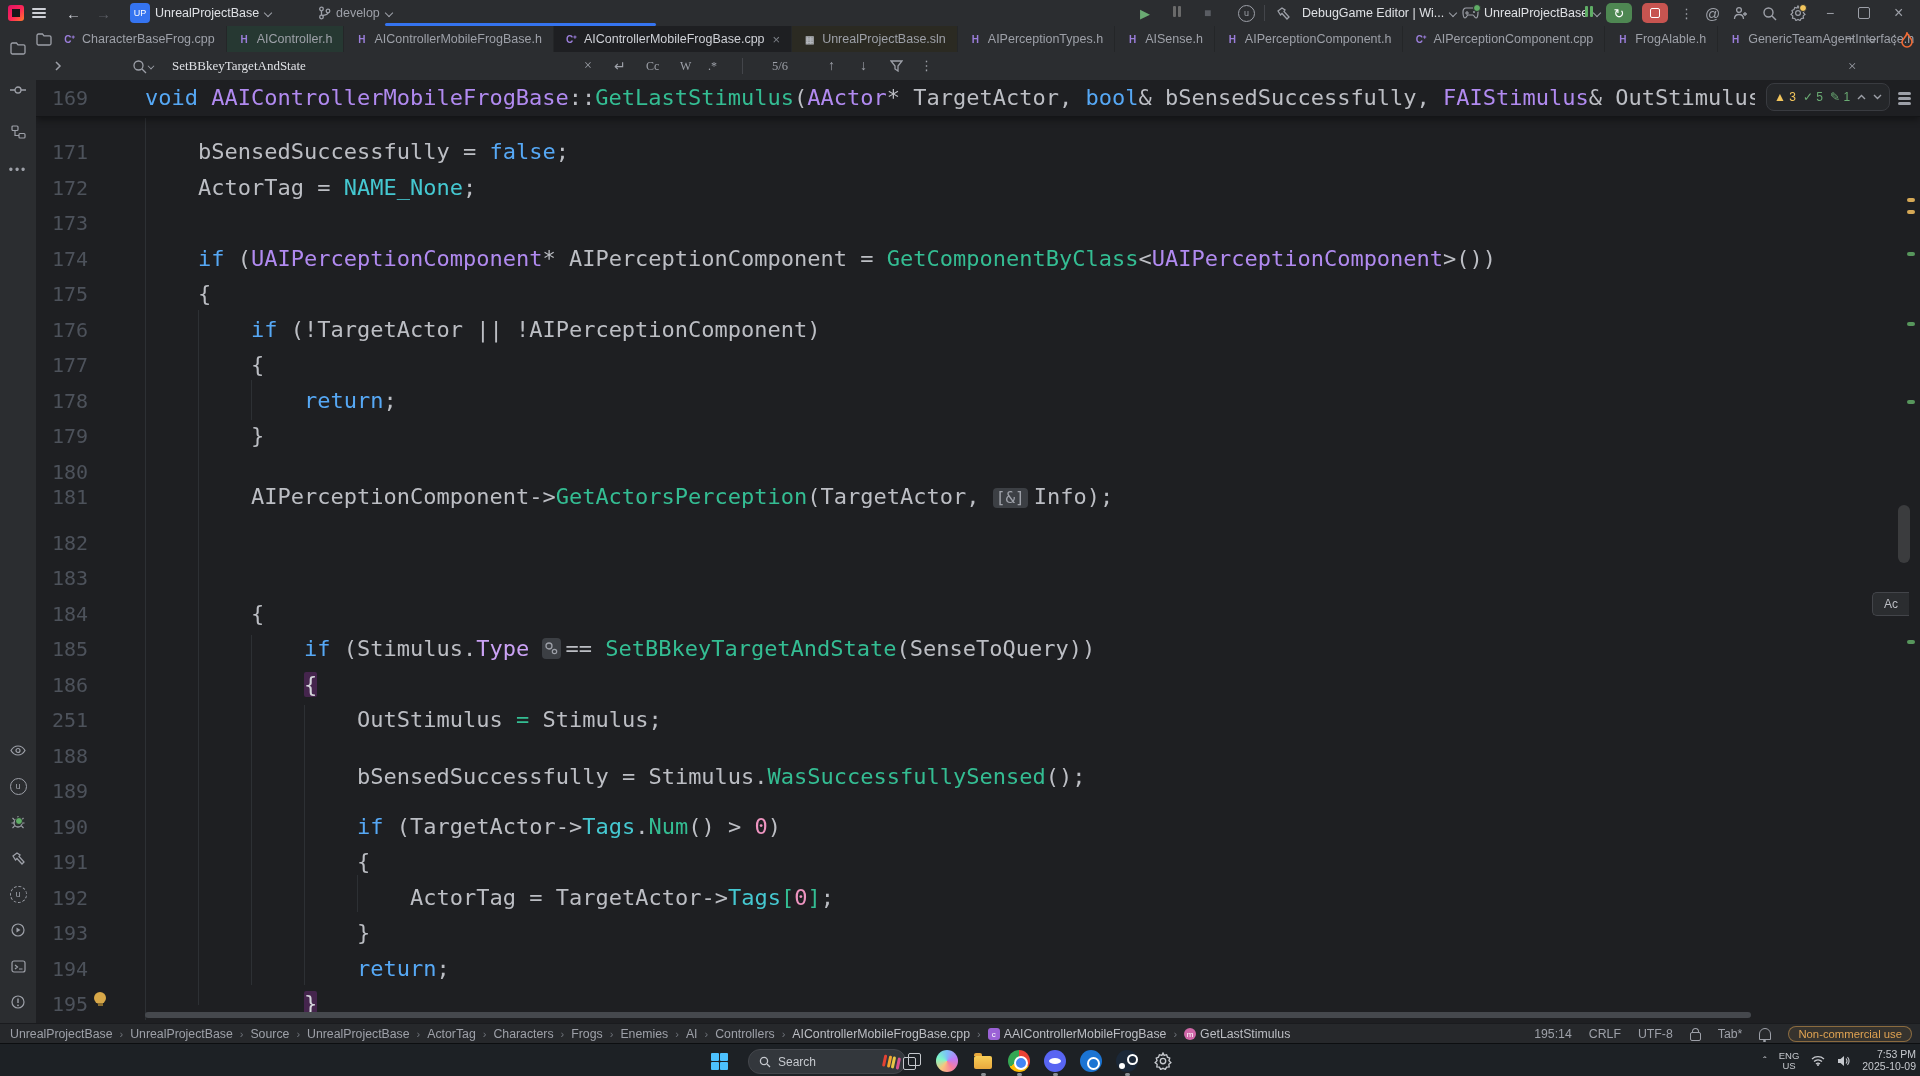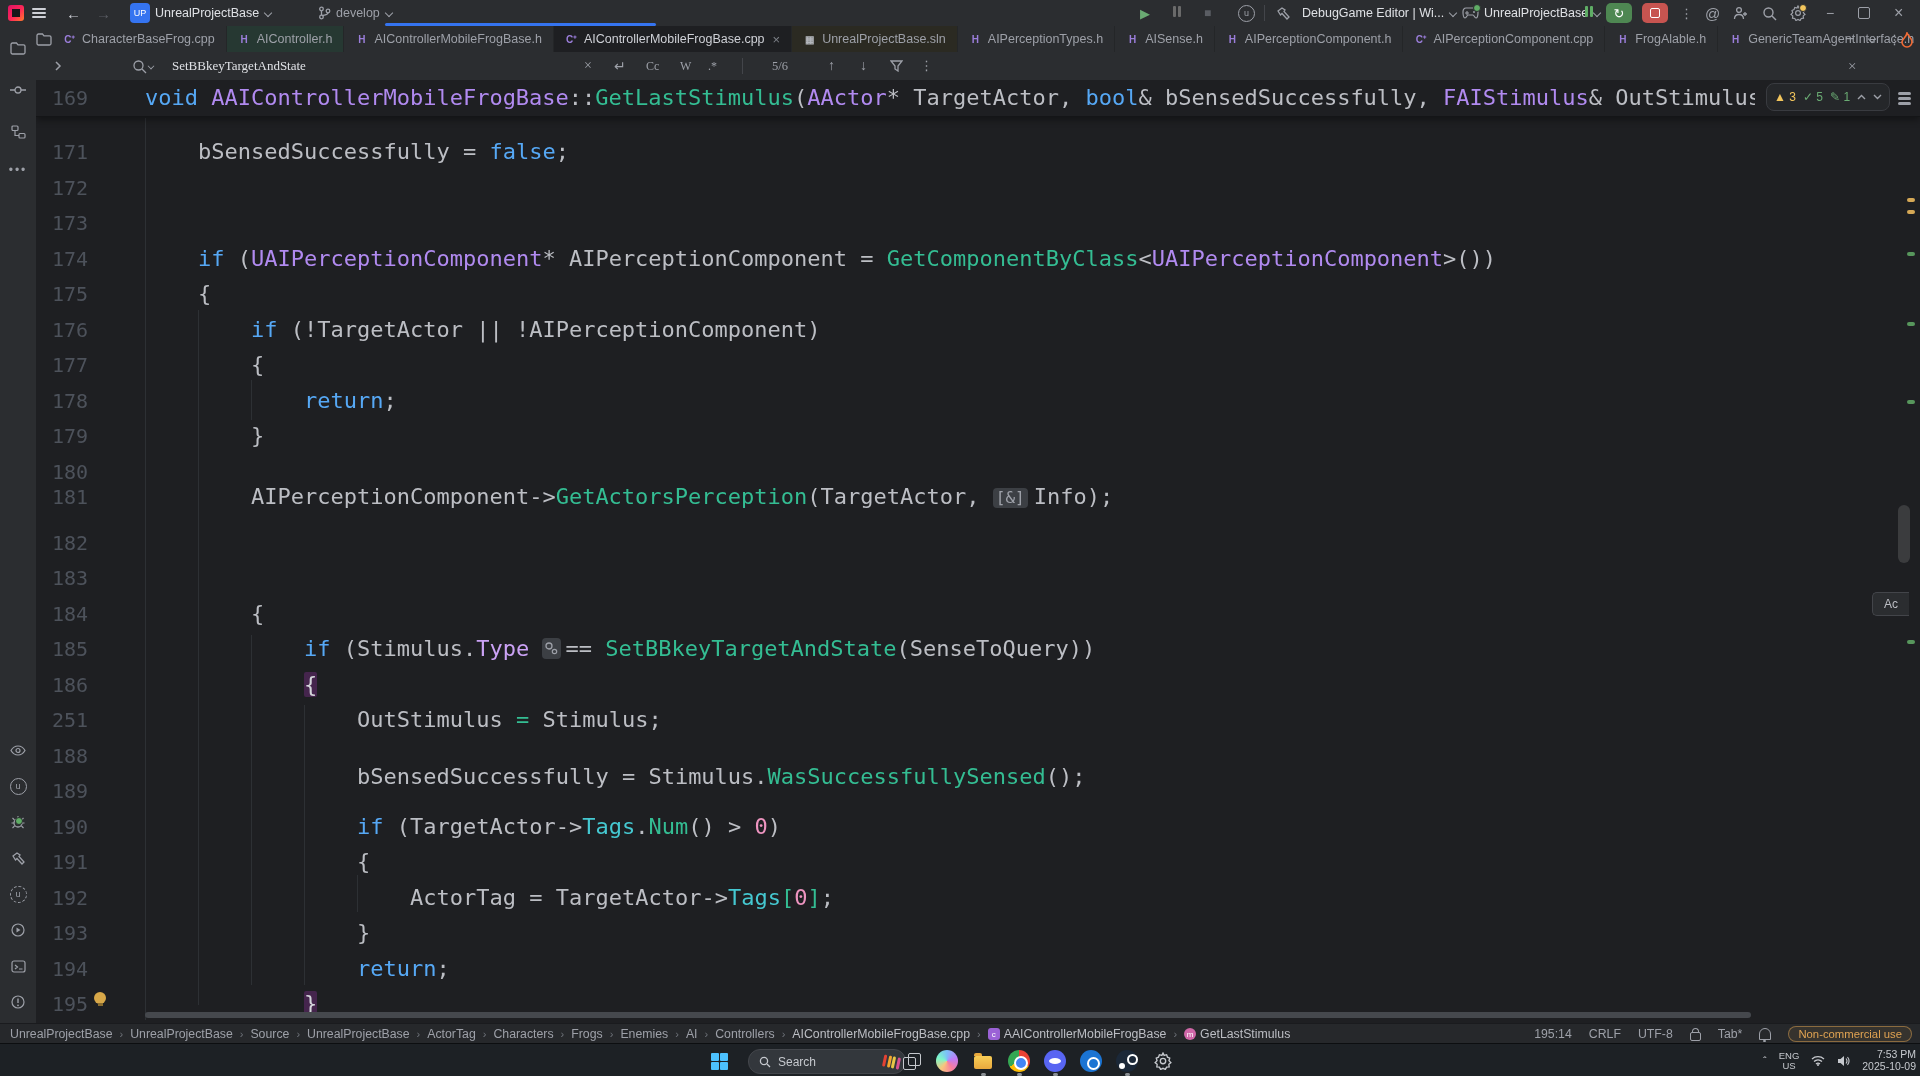--- a/index.html
+++ b/index.html
@@ -442,20 +442,21 @@
         <div class="guide" style="left: 268px; top: 625px; height: 280px;"></div>
         <div class="guide" style="left: 321px; top: 795px; height: 37px;"></div>
       </div>
     <div id="rows">
         <div class="row" style="top: 54px;">
           <span class="ln">171</span>
           <div class="cl" style="left: 162px;"><span class="c-tx">bSensedSuccessfully = </span><span class="c-kw">false</span><span class="c-tx">;</span></div>
         </div>
         <div class="row" style="top: 89.52px;">
           <span class="ln">172</span>
+          <div class="cl" style="left: 162px;"><span class="c-tx">ActorTag = </span><span class="c-cy">NAME_None</span><span class="c-tx">;</span></div>
         </div>
         <div class="row" style="top: 125.04px;">
           <span class="ln">173</span>
           <div class="cl" style="left: 109px;"></div>
         </div>
         <div class="row" style="top: 160.56px;">
           <span class="ln">174</span>
           <div class="cl" style="left: 162px;"><span class="c-kw">if</span><span class="c-tx"> (</span><span class="c-ty">UAIPerceptionComponent</span><span class="c-tx">* AIPerceptionComponent = </span><span class="c-fn">GetComponentByClass</span><span class="c-tx">&lt;</span><span class="c-ty">UAIPerceptionComponent</span><span class="c-tx">&gt;())</span></div>
         </div>
         <div class="row" style="top: 196.08px;">

